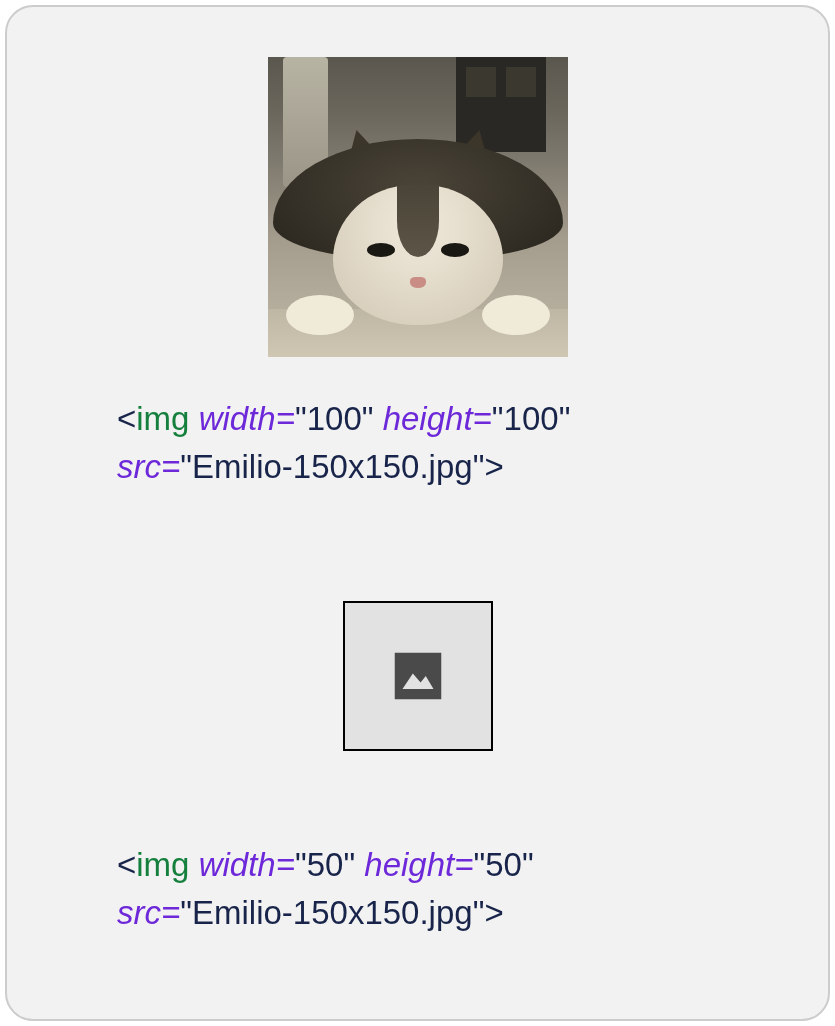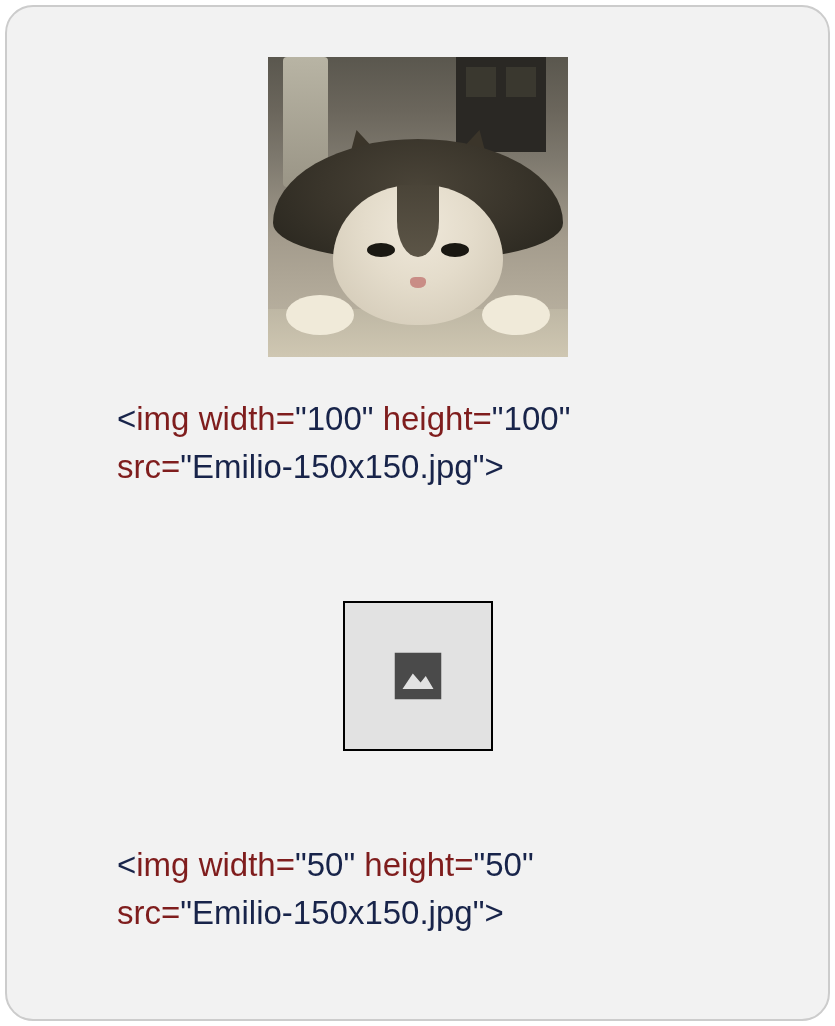--- a/index.html
+++ b/index.html
@@ -142,22 +142,22 @@
 
     .code {
       width: 100%;
       font-size: 33px;
       line-height: 1.45;
       color: #18244a;
       padding-left: 50px;
       font-family: Verdana, Geneva, sans-serif;
     }
     .bracket { color: #18244a; }
-    .tag     { color: #7f1d1d; }
-    .attr    { color: #7f1d1d; }
+    .tag     { color: #15803d; }
+    .attr    { color: #6d28d9; font-style: italic; }
     .val     { color: #18244a; }
 
     .spacer-1 { height: 110px; }
 
     .photo-2 {
       width: 150px;
       height: 150px;
       border: 2px solid #000000;
       background: #e2e2e2;
       display: flex;

